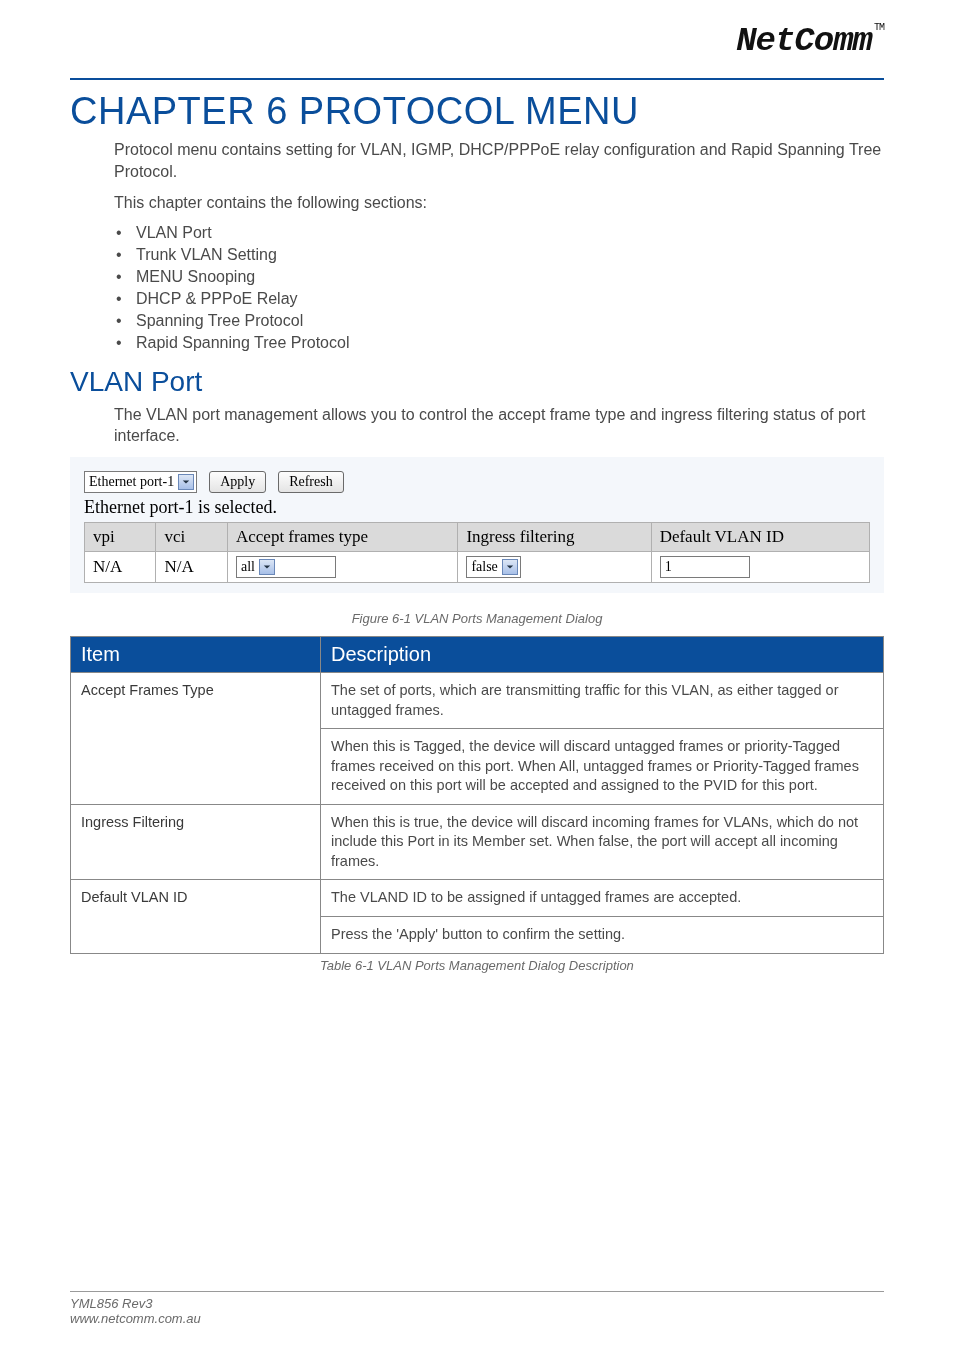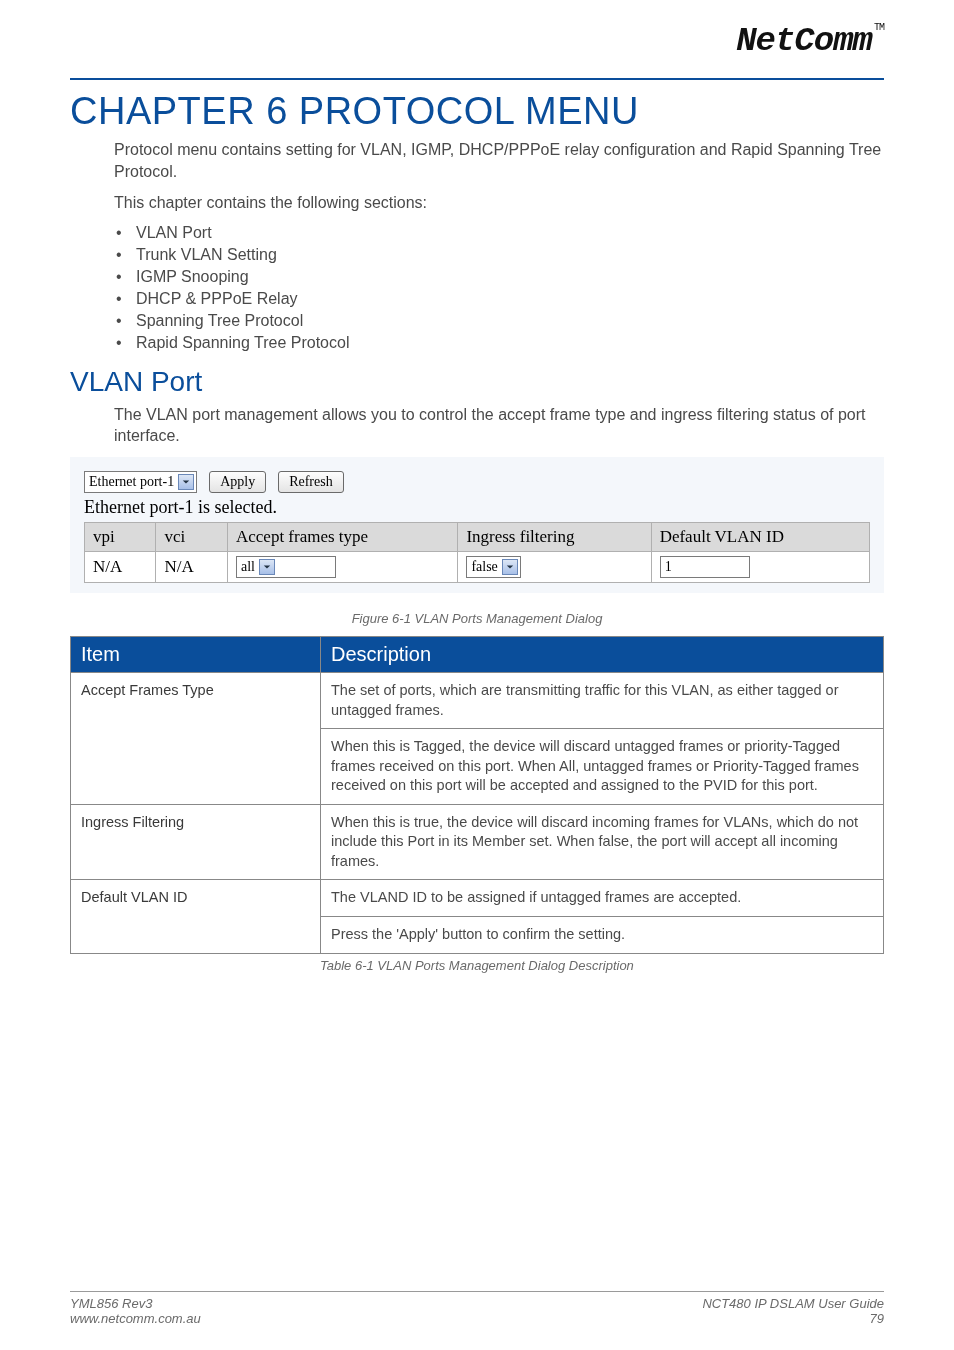--- a/index.html
+++ b/index.html
@@ -45,21 +45,21 @@
   <div class="topline"></div>
 
   <h1 class="chapter">CHAPTER 6    PROTOCOL MENU</h1>
 
   <div class="body-indent">
     <p>Protocol menu contains setting for VLAN, IGMP, DHCP/PPPoE relay configuration and Rapid Spanning Tree Protocol.</p>
     <p>This chapter contains the following sections:</p>
     <ul class="bullets">
       <li>VLAN Port</li>
       <li>Trunk VLAN Setting</li>
-      <li>IGMP Snooping</li>
+      <li>MENU Snooping</li>
       <li>DHCP &amp; PPPoE Relay</li>
       <li>Spanning Tree Protocol</li>
       <li>Rapid Spanning Tree Protocol</li>
     </ul>
   </div>
 
   <h2 class="section">VLAN Port</h2>
   <div class="body-indent">
     <p>The VLAN port management allows you to control the accept frame type and ingress filtering status of port interface.</p>
   </div>
@@ -150,18 +150,14 @@
     </tr>
   </tbody>
     </table>
   <div class="tablecap">Table 6-1 VLAN Ports Management Dialog Description</div>
 
   <div class="footer">
     <div>
       <div>YML856 Rev3</div>
       <div>www.netcomm.com.au</div>
     </div>
-    <div class="right">
-      <div>NCT480 IP DSLAM User Guide</div>
-      <div>79</div>
-    </div>
   </div>
 </div>
 
 </body></html>

